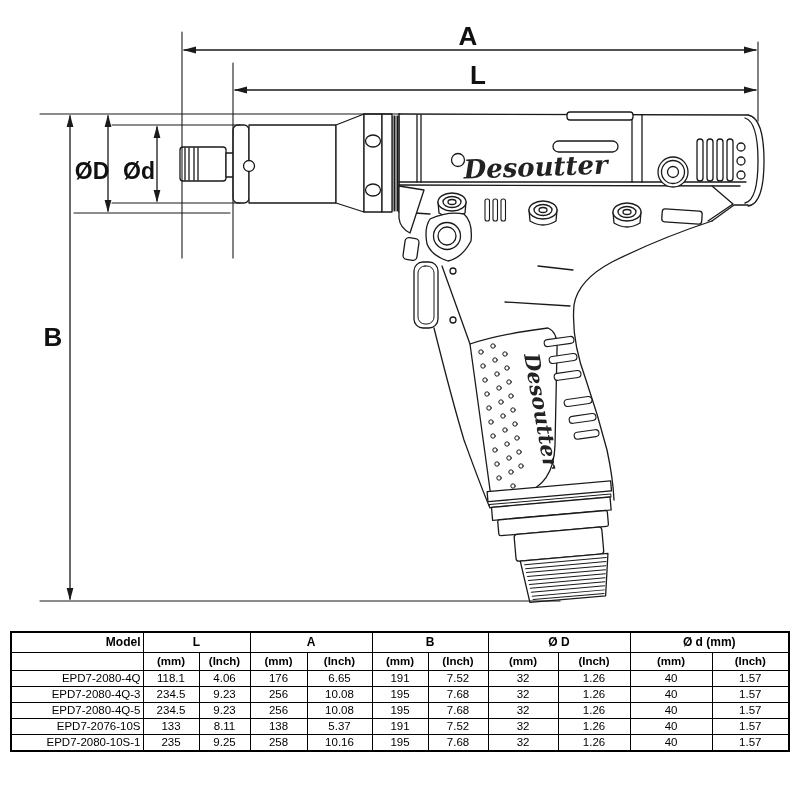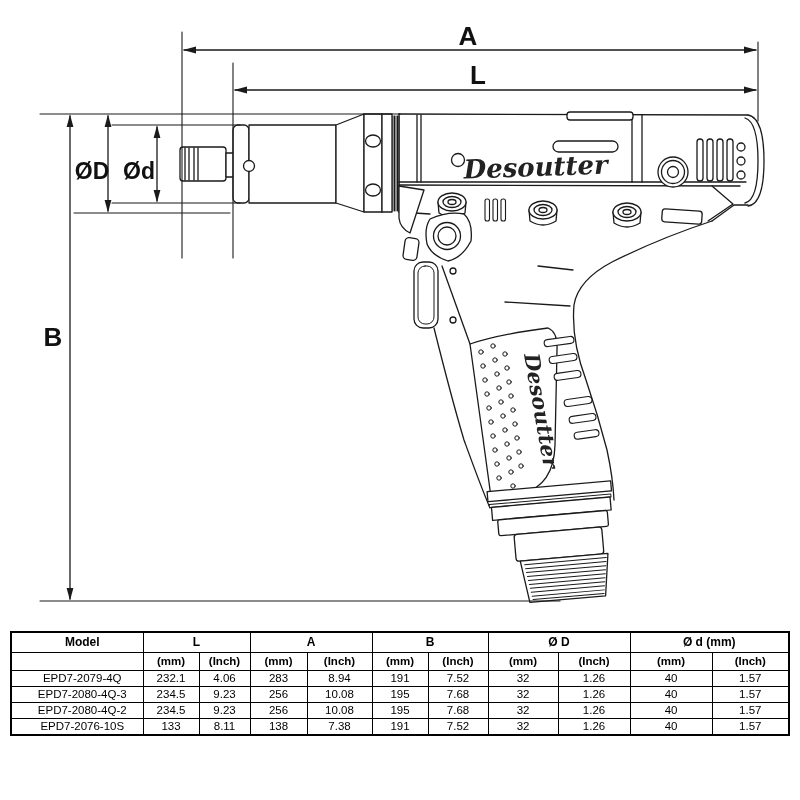--- a/index.html
+++ b/index.html
@@ -8,21 +8,21 @@
   svg{position:absolute;top:0;left:0;}
   .dim-label{font-family:"Liberation Sans",sans-serif;font-weight:bold;fill:#111;}
   .logo{font-family:"DejaVu Serif",serif;font-style:italic;font-weight:bold;fill:#222;}
   
   .spec-wrap{position:absolute;left:10px;top:631px;}
   table.spec{border-collapse:collapse;table-layout:fixed;width:778px;
              font-size:11.5px;line-height:1.1;color:#000;border:2px solid #000;}
   table.spec td,table.spec th{border:1px solid #000;text-align:center;
              padding:0 2px;overflow:hidden;white-space:nowrap;}
   table.spec th{font-weight:bold;font-size:12px;}
-  table.spec .model-col{text-align:center;padding-left:12px;}
+  table.spec .model-col{text-align:right;padding-left:12px;}
   tr.h1 th{height:19px;}
   tr.h2 th{height:17px;font-size:11.5px;}
   tbody td{height:15px;}
 </style>
 </head>
 <body>
 
 <div class="sheet">
 
 <svg width="800" height="630" viewBox="0 0 800 630">
@@ -294,25 +294,25 @@
         <th>(mm)</th>
         <th>(Inch)</th>
         <th>(mm)</th>
         <th>(Inch)</th>
         <th>(mm)</th>
         <th>(Inch)</th>
       </tr>
     </thead>
     <tbody>
           <tr>
-    <td class="model-col">EPD7-2079-4Q</td>
-    <td>232.1</td>
+    <td class="model-col">EPD7-2080-4Q</td>
+    <td>118.1</td>
     <td>4.06</td>
-    <td>283</td>
-    <td>8.94</td>
+    <td>176</td>
+    <td>6.65</td>
     <td>191</td>
     <td>7.52</td>
     <td>32</td>
     <td>1.26</td>
     <td>40</td>
     <td>1.57</td>
   </tr>
           <tr>
     <td class="model-col">EPD7-2080-4Q-3</td>
     <td>234.5</td>
@@ -320,40 +320,53 @@
     <td>256</td>
     <td>10.08</td>
     <td>195</td>
     <td>7.68</td>
     <td>32</td>
     <td>1.26</td>
     <td>40</td>
     <td>1.57</td>
   </tr>
           <tr>
-    <td class="model-col">EPD7-2080-4Q-2</td>
+    <td class="model-col">EPD7-2080-4Q-5</td>
     <td>234.5</td>
     <td>9.23</td>
     <td>256</td>
     <td>10.08</td>
     <td>195</td>
     <td>7.68</td>
     <td>32</td>
     <td>1.26</td>
     <td>40</td>
     <td>1.57</td>
   </tr>
           <tr>
     <td class="model-col">EPD7-2076-10S</td>
     <td>133</td>
     <td>8.11</td>
     <td>138</td>
-    <td>7.38</td>
+    <td>5.37</td>
     <td>191</td>
     <td>7.52</td>
+    <td>32</td>
+    <td>1.26</td>
+    <td>40</td>
+    <td>1.57</td>
+  </tr>
+          <tr>
+    <td class="model-col">EPD7-2080-10S-1</td>
+    <td>235</td>
+    <td>9.25</td>
+    <td>258</td>
+    <td>10.16</td>
+    <td>195</td>
+    <td>7.68</td>
     <td>32</td>
     <td>1.26</td>
     <td>40</td>
     <td>1.57</td>
   </tr>
         </tbody>
   </table>
 </div>
 
 </div>

